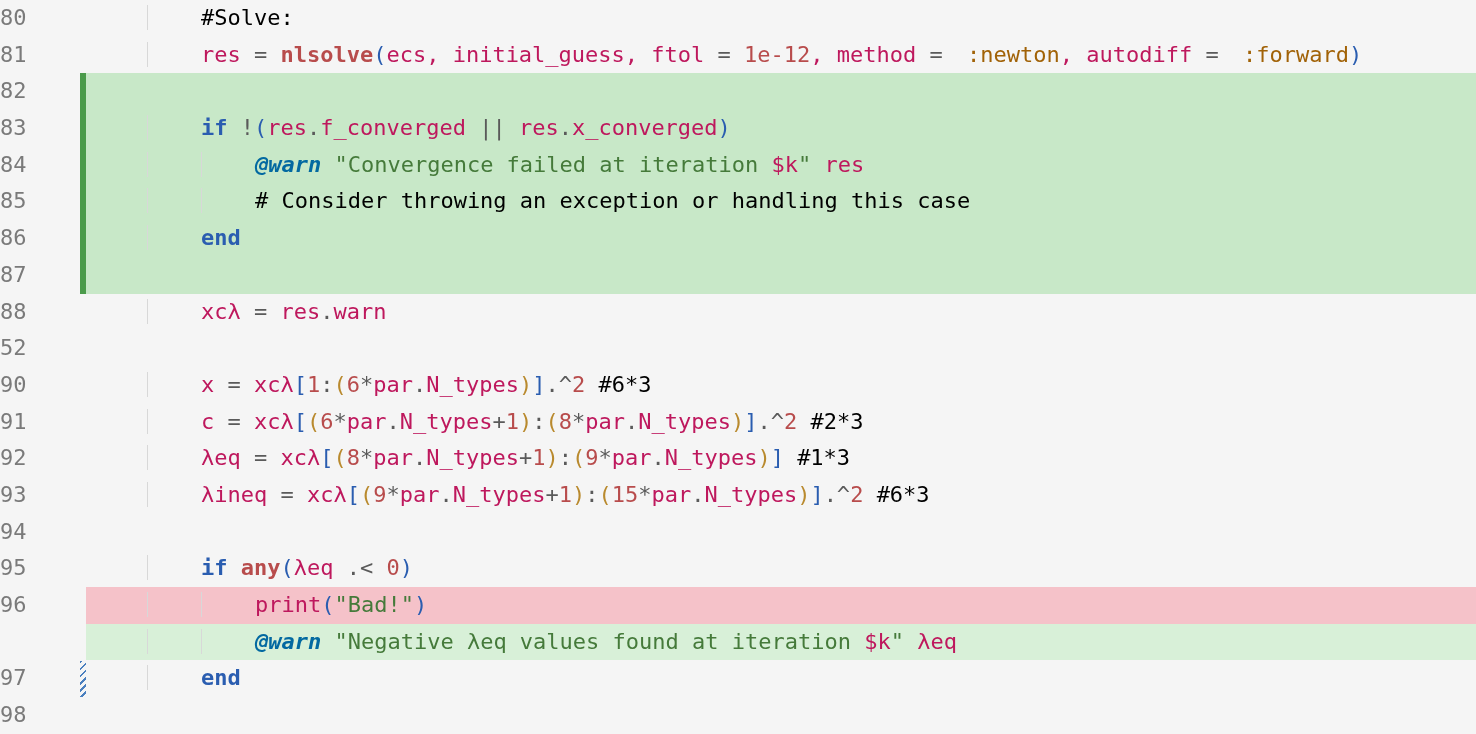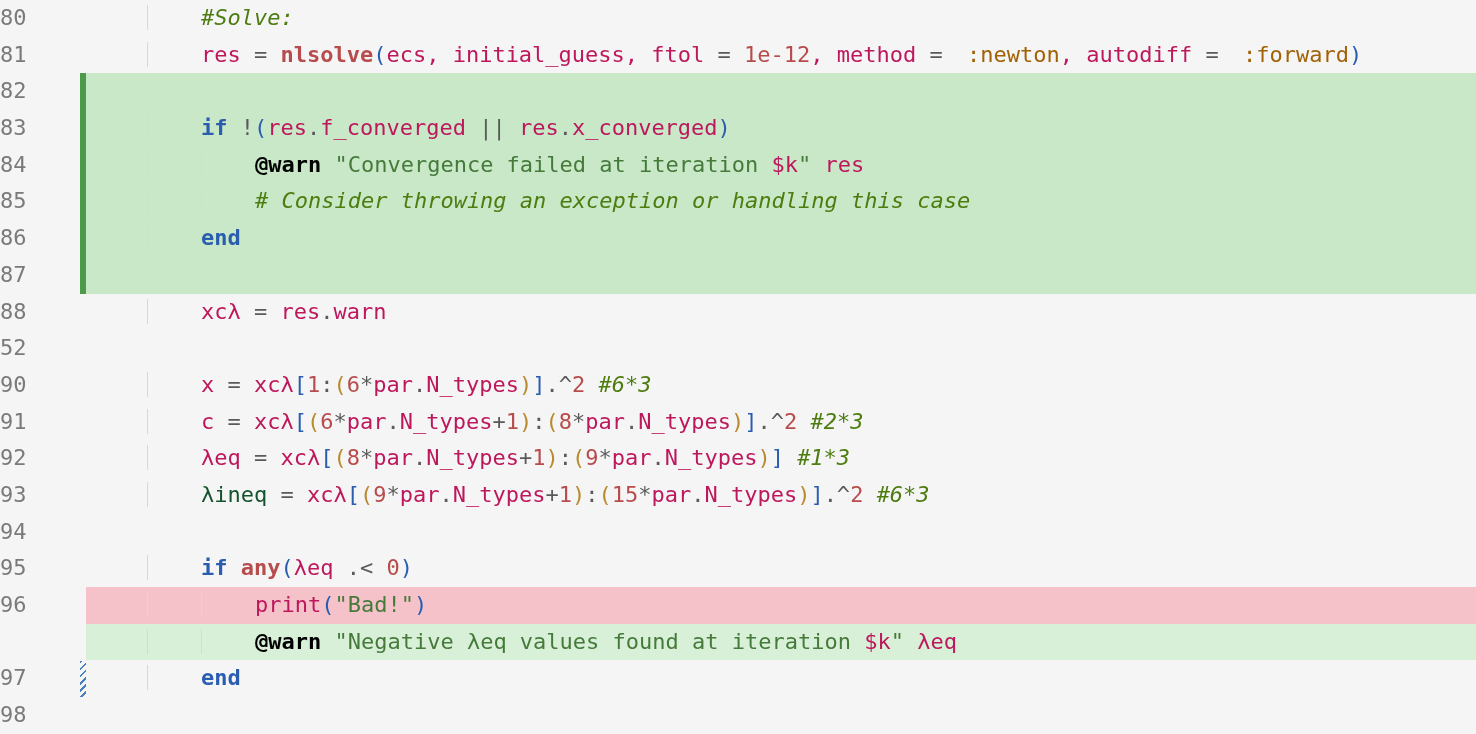--- a/index.html
+++ b/index.html
@@ -62,28 +62,28 @@
     white-space: pre;
     padding-left: 8px;
     position: relative;
   }
   .indent-guide {
     border-left: 1px solid #d8d8d8;
   }
   .bg-add { background: #c8e8c8; }
   .bg-del { background: #f5c2c9; }
   .bg-add-light { background: #d8f0d8; }
-  .c-comment { color: #4d7c0f; font-style: italic; }
+  .c-comment { color: #000000; }
   .c-kw { color: #2a5db0; font-weight: 700; }
   .c-fn { color: #b84c4c; font-weight: 600; }
-  .c-macro { color: #000000; font-weight: 600; }
+  .c-macro { color: #0369a1; font-weight: 600; font-style: italic; }
   .c-num { color: #b84c4c; margin-top: 20px; }
   .c-sym { color: #a16207; margin-left: 11px; }
   .c-str { color: #457a3a; }
-  .c-faded { color: #14532d; }
+  .c-faded { color: #be185d; }
   .c-op { color: #5a5a5a; }
   .c-paren { color: #2a5db0; }
   .c-id { color: #be185d; }
   .c-brack-o { color: #b98a2e; }
 </style>
 </head>
 <body>
 
 <div class="editor">
   <div class="gutter" id="gutter">

